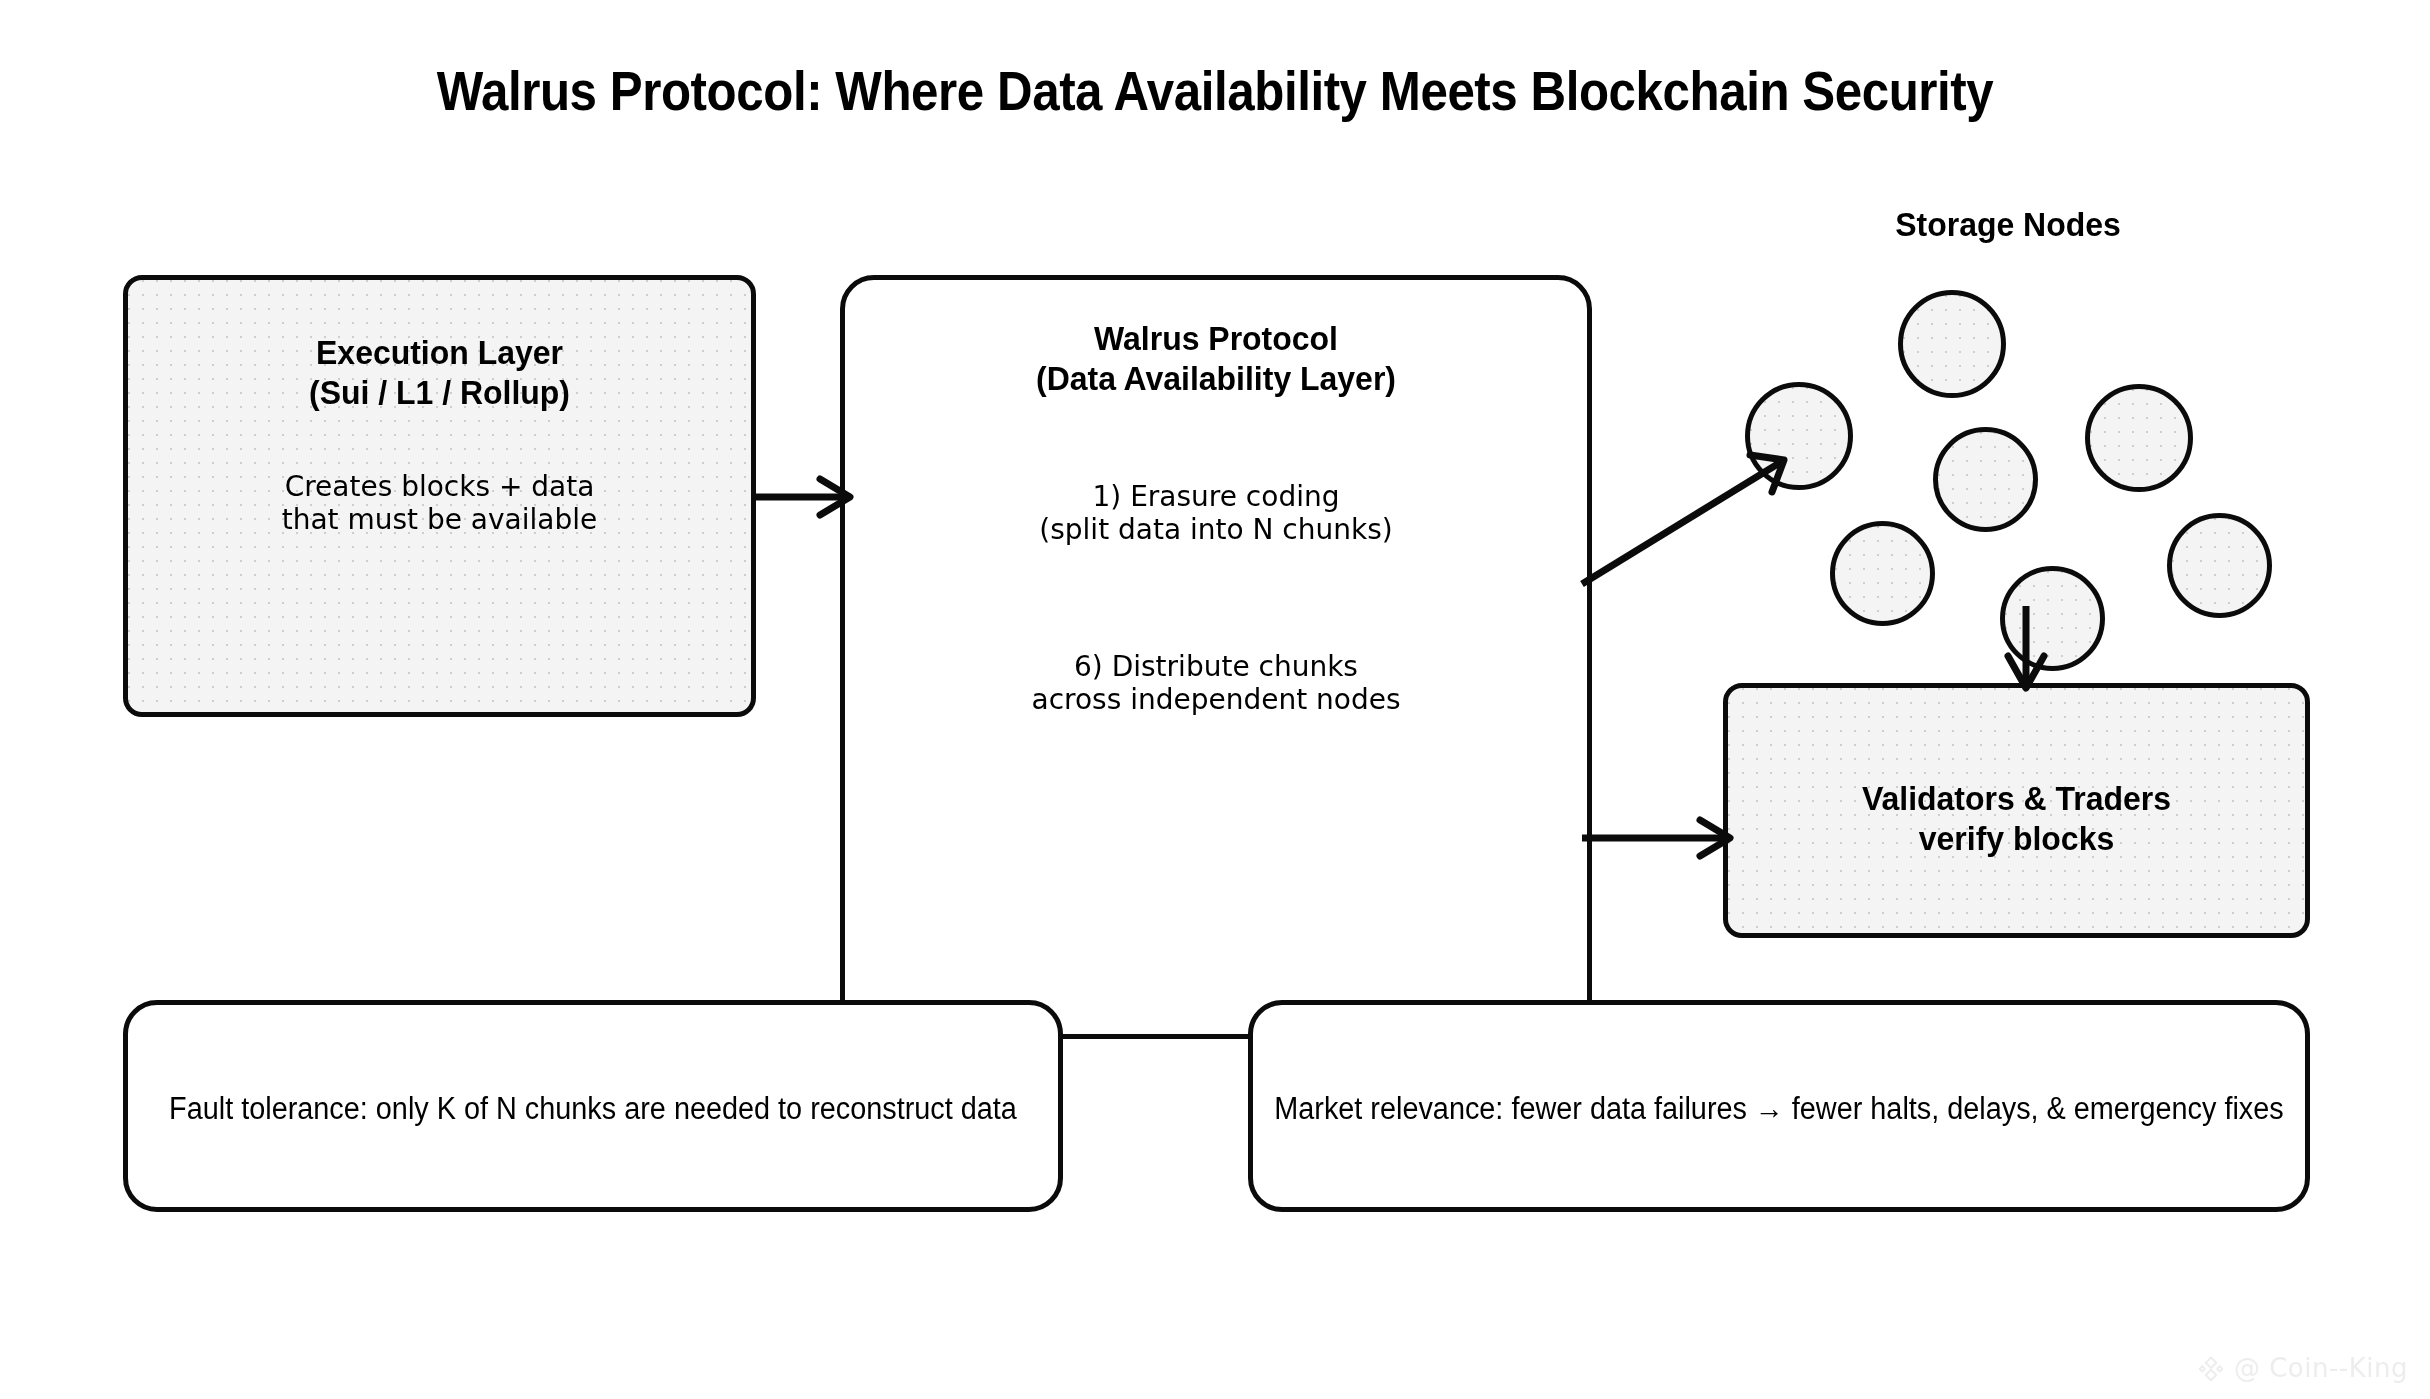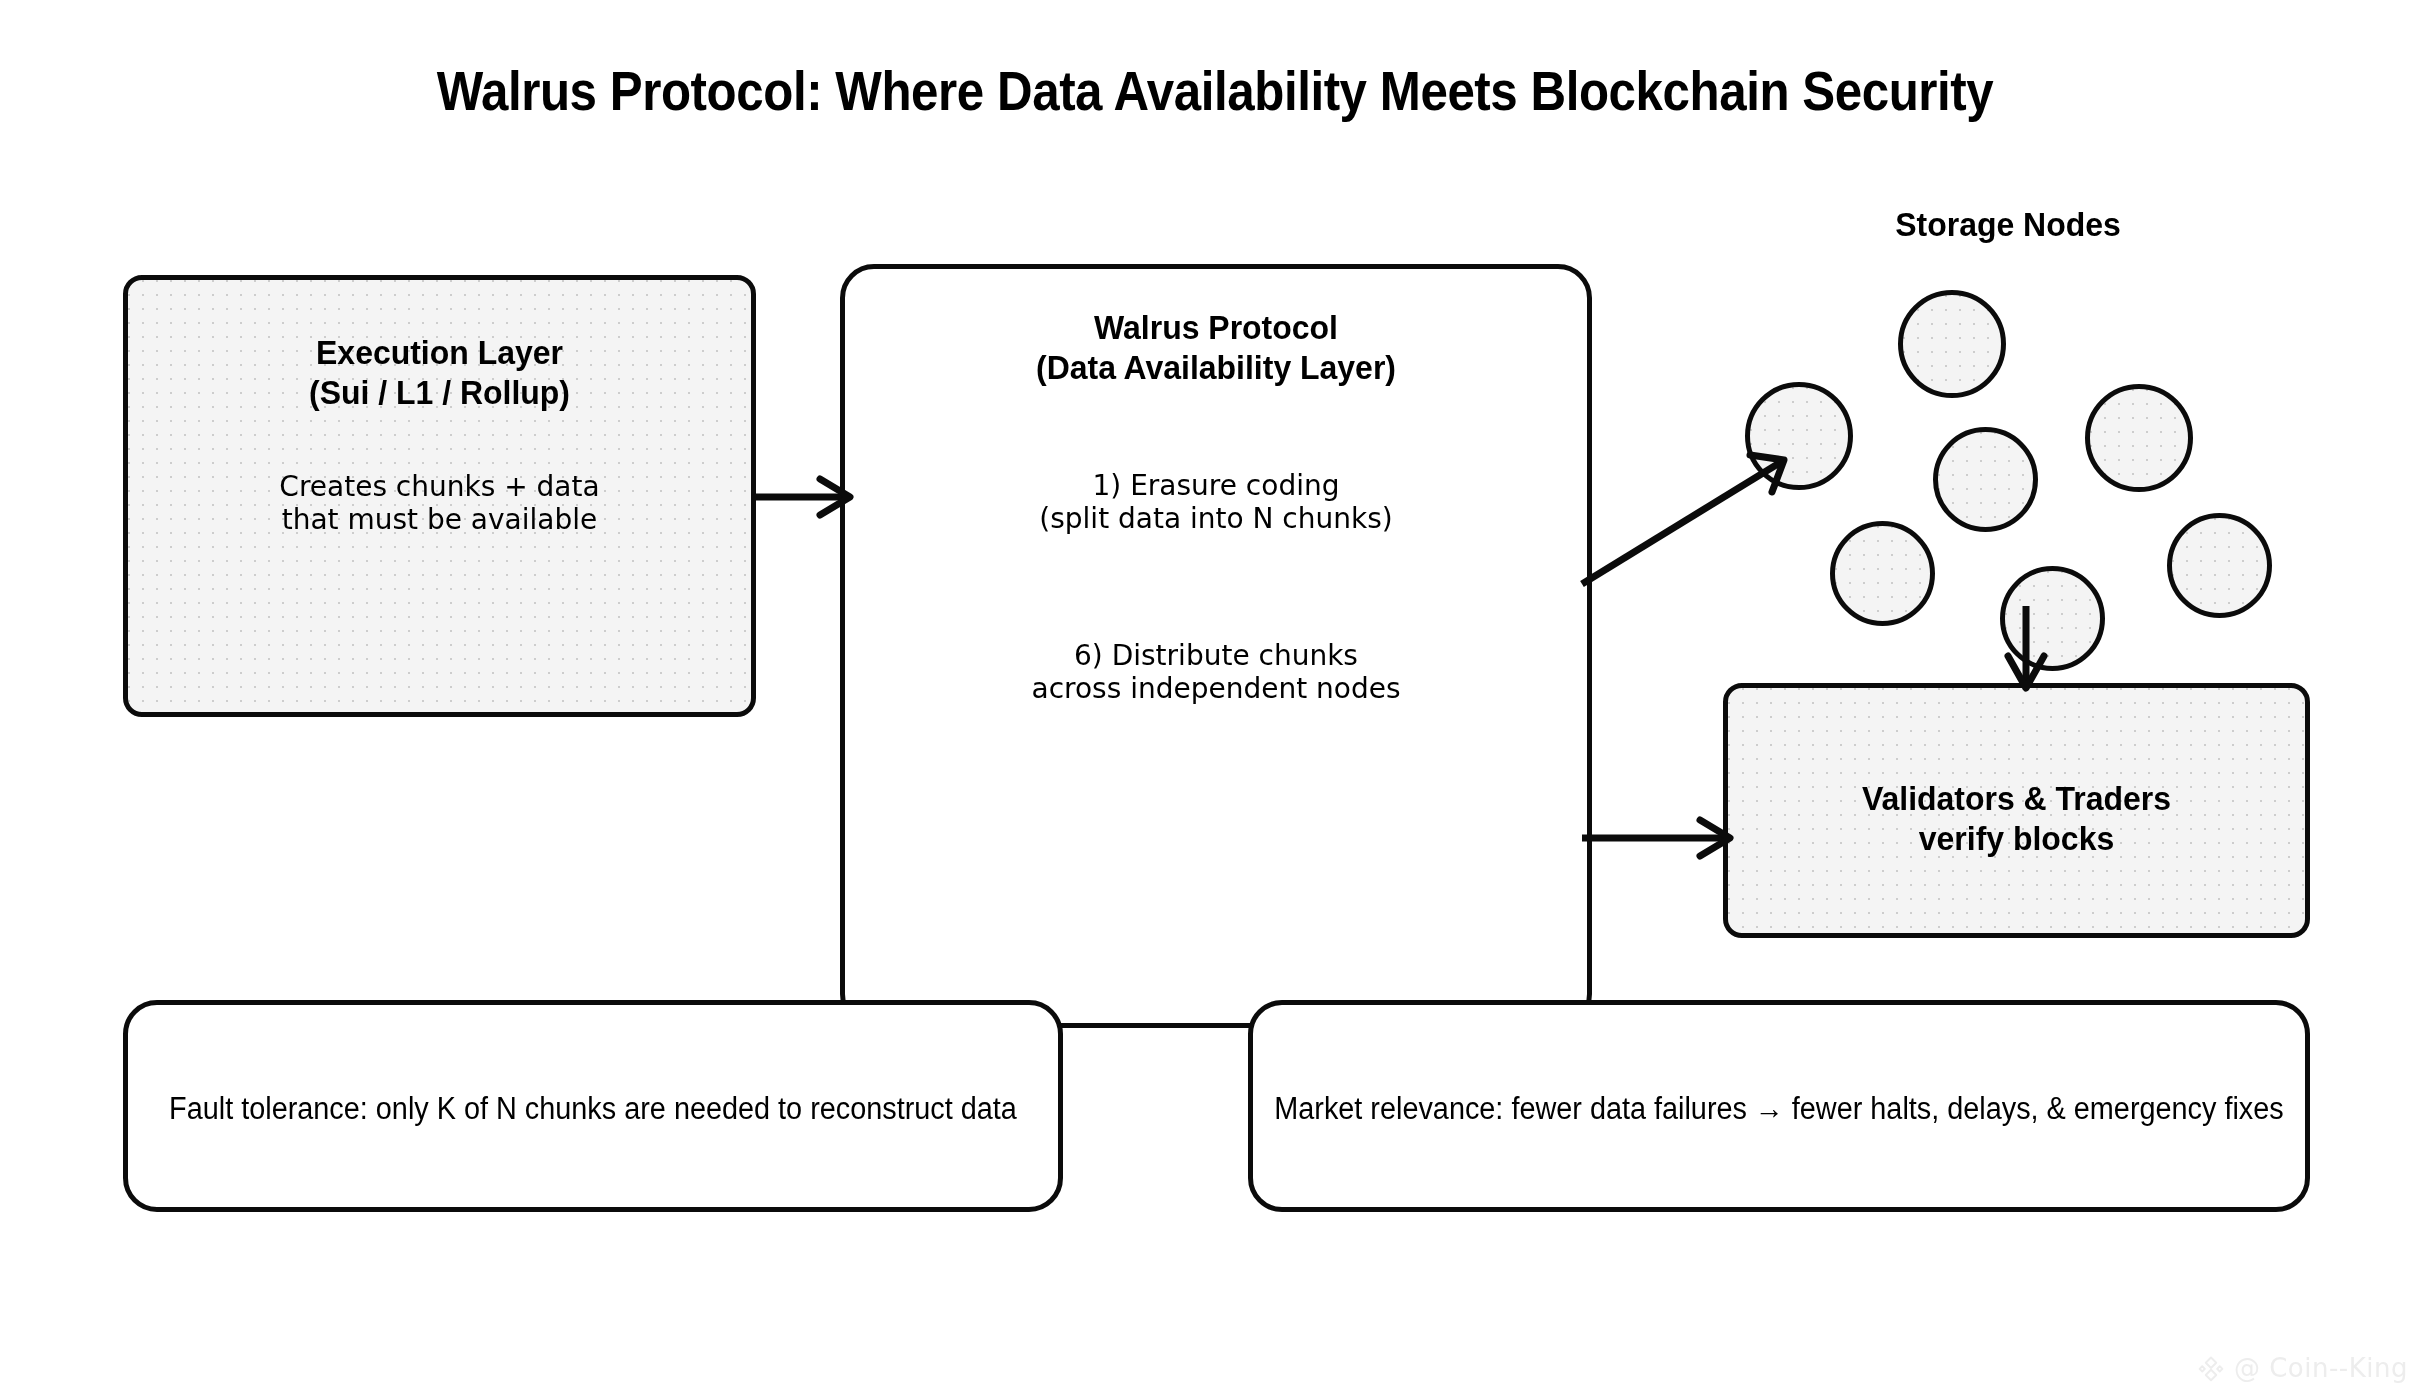--- a/index.html
+++ b/index.html
@@ -73,21 +73,21 @@
   .step-txt {
     font-family: "DejaVu Sans", sans-serif;
     font-weight: 400;
     font-size: 28px;
     line-height: 33px;
     white-space: pre-line;
   }
 
   
   #exec-box  { left: 123px;  top: 275px; width: 633px;  height: 442px; }
-  #walrus-box{ left: 840px;  top: 264px; width: 752px;  height: 764px; }
+  #walrus-box{ left: 840px;  top: 275px; width: 752px;  height: 764px; }
   #valid-box { left: 1723px; top: 683px; width: 587px;  height: 255px; }
 
   #exec-hdr  { top: 52px; }
   #exec-body { top: 190px; }
 
   #walrus-hdr{ top: 38px; }
   #walrus-s1 { top: 200px; }
   #walrus-s2 { top: 370px; }
   #walrus-s3 { top: 538px; }
 
@@ -167,21 +167,21 @@
   #watermark svg { display: block; }
 </style>
 </head>
 <body>
 
 <div id="diagram-title">Walrus Protocol: Where Data Availability Meets Blockchain Security</div>
 
 <div class="node-box filled" id="exec-box">
   <div class="box-inner hdr" id="exec-hdr">Execution Layer
 (Sui / L1 / Rollup)</div>
-  <div class="box-inner body-txt" id="exec-body">Creates chunks + data
+  <div class="box-inner body-txt" id="exec-body">Creates blocks + data
 that must be available</div>
 </div>
 
 <div class="node-box" id="walrus-box">
   <div class="box-inner hdr" id="walrus-hdr">Walrus Protocol
 (Data Availability Layer)</div>
   <div class="box-inner step-txt" id="walrus-s1">1) Erasure coding
 (split data into N chunks)</div>
   <div class="box-inner step-txt" id="walrus-s2">6) Distribute chunks
 across independent nodes</div>

